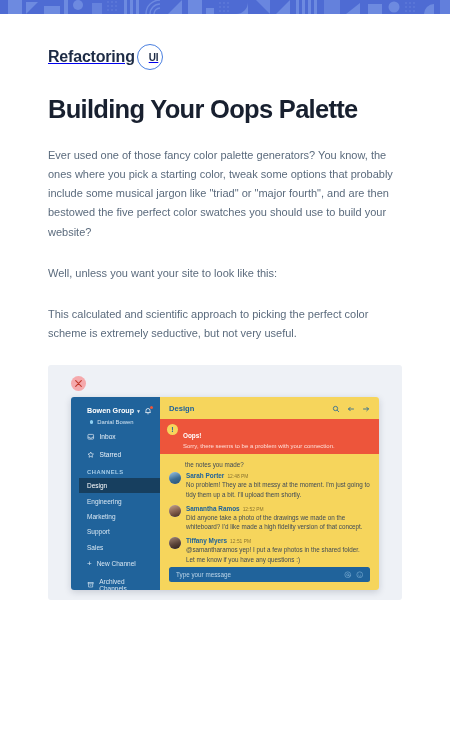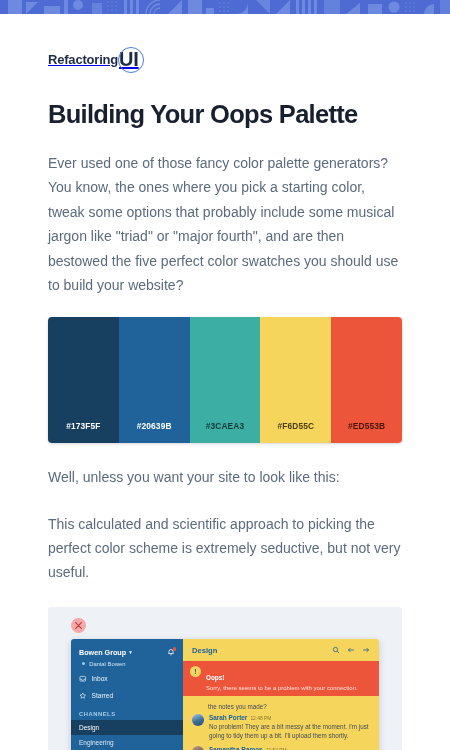--- a/index.html
+++ b/index.html
@@ -25,31 +25,31 @@
   .page { padding: 0 48px; }
 
   
   .logo-row { padding-top: 34px; }
   .logo {
     display: inline-flex;
     align-items: center;
     position: relative;
   }
   .logo-text {
-    font-size: 13px;
+    font-size: 16px;
     font-weight: 700;
     color: #1d2b45;
     letter-spacing: -0.2px;
   }
   .logo-ui {
-    font-size: 20px;
+    font-size: 10px;
     font-weight: 700;
     color: #1d2b45;
     letter-spacing: -0.2px;
-    margin-left: 1px;
+    margin-left: 14px;
   }
   .logo-ring {
     position: absolute;
     right: -5px;
     top: 50%;
     transform: translateY(-50%);
     width: 26px;
     height: 26px;
     border: 1.6px solid #4a7fe0;
     border-radius: 50%;
@@ -72,21 +72,21 @@
     color: #4d5b6e;
     letter-spacing: 0.05px;
   }
   .subtitle a {
     color: #3d4a5c;
     font-weight: 700;
     text-decoration: underline;
   }
   p.body-text {
     margin-top: 22px;
-    font-size: 14px;
+    font-size: 11px;
     line-height: 1.74;
     color: #5b6b7d;
   }
 
   
   .palette {
     margin-top: 20px;
     display: flex;
     height: 126px;
     border-radius: 4px;
@@ -137,23 +137,23 @@
     right: 23px;
     bottom: 10px;
     display: flex;
     border-radius: 3px;
     overflow: hidden;
     box-shadow: 0 2px 7px rgba(20,35,60,0.18);
   }
 
   
   .app-sidebar {
-    width: 112px;
+    width: 89px;
     background: #20639b;
-    padding: 9px 0 0 0;
+    padding: 9px 0 0 8px;
     font-size: 6.4px;
     color: #ffffff;
     flex-shrink: 0;
     position: relative;
   }
   .team-row {
     display: flex;
     align-items: center;
     padding: 0 8px;
     justify-content: space-between;
@@ -406,37 +406,20 @@
       <span class="logo-ui">UI</span>
       <span class="logo-ring"></span>
     </a>
   </div>
 
   <h1 class="page-title">Building Your Oops Palette</h1>
 
 
   <p class="body-text">Ever used one of those fancy color palette generators? You know, the ones where you pick a starting color, tweak some options that probably include some musical jargon like "triad" or "major fourth", and are then bestowed the five perfect color swatches you should use to build your website?</p>
 
-  <div class="palette">
-    <div class="swatch" style="background: rgb(23, 63, 95);">
-      <span class="swatch-label" style="color: rgb(255, 255, 255);">#173F5F</span>
-    </div>
-    <div class="swatch" style="background: rgb(32, 99, 155);">
-      <span class="swatch-label" style="color: rgb(255, 255, 255);">#20639B</span>
-    </div>
-    <div class="swatch" style="background: rgb(60, 174, 163);">
-      <span class="swatch-label" style="color: rgb(19, 58, 54);">#3CAEA3</span>
-    </div>
-    <div class="swatch" style="background: rgb(246, 213, 92);">
-      <span class="swatch-label" style="color: rgb(74, 61, 18);">#F6D55C</span>
-    </div>
-    <div class="swatch" style="background: rgb(237, 85, 59);">
-      <span class="swatch-label" style="color: rgb(74, 20, 9);">#ED553B</span>
-    </div>
-  </div>
 
   <p class="body-text">Well, unless you want your site to look like this:</p>
   <p class="body-text">This calculated and scientific approach to picking the perfect color scheme is extremely seductive, but not very useful.</p>
 
   <div class="mockup-frame">
 
     <div class="close-badge">
       <svg viewBox="0 0 10 10">
         <path d="M1 1 L9 9 M9 1 L1 9" stroke="#c0392b" stroke-width="1.6" stroke-linecap="round" fill="none"></path>
       </svg>

